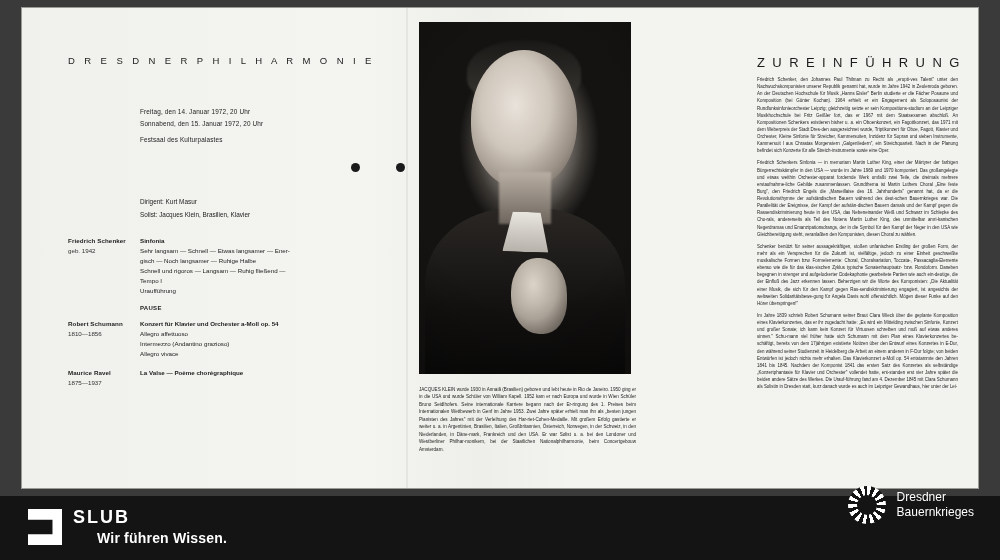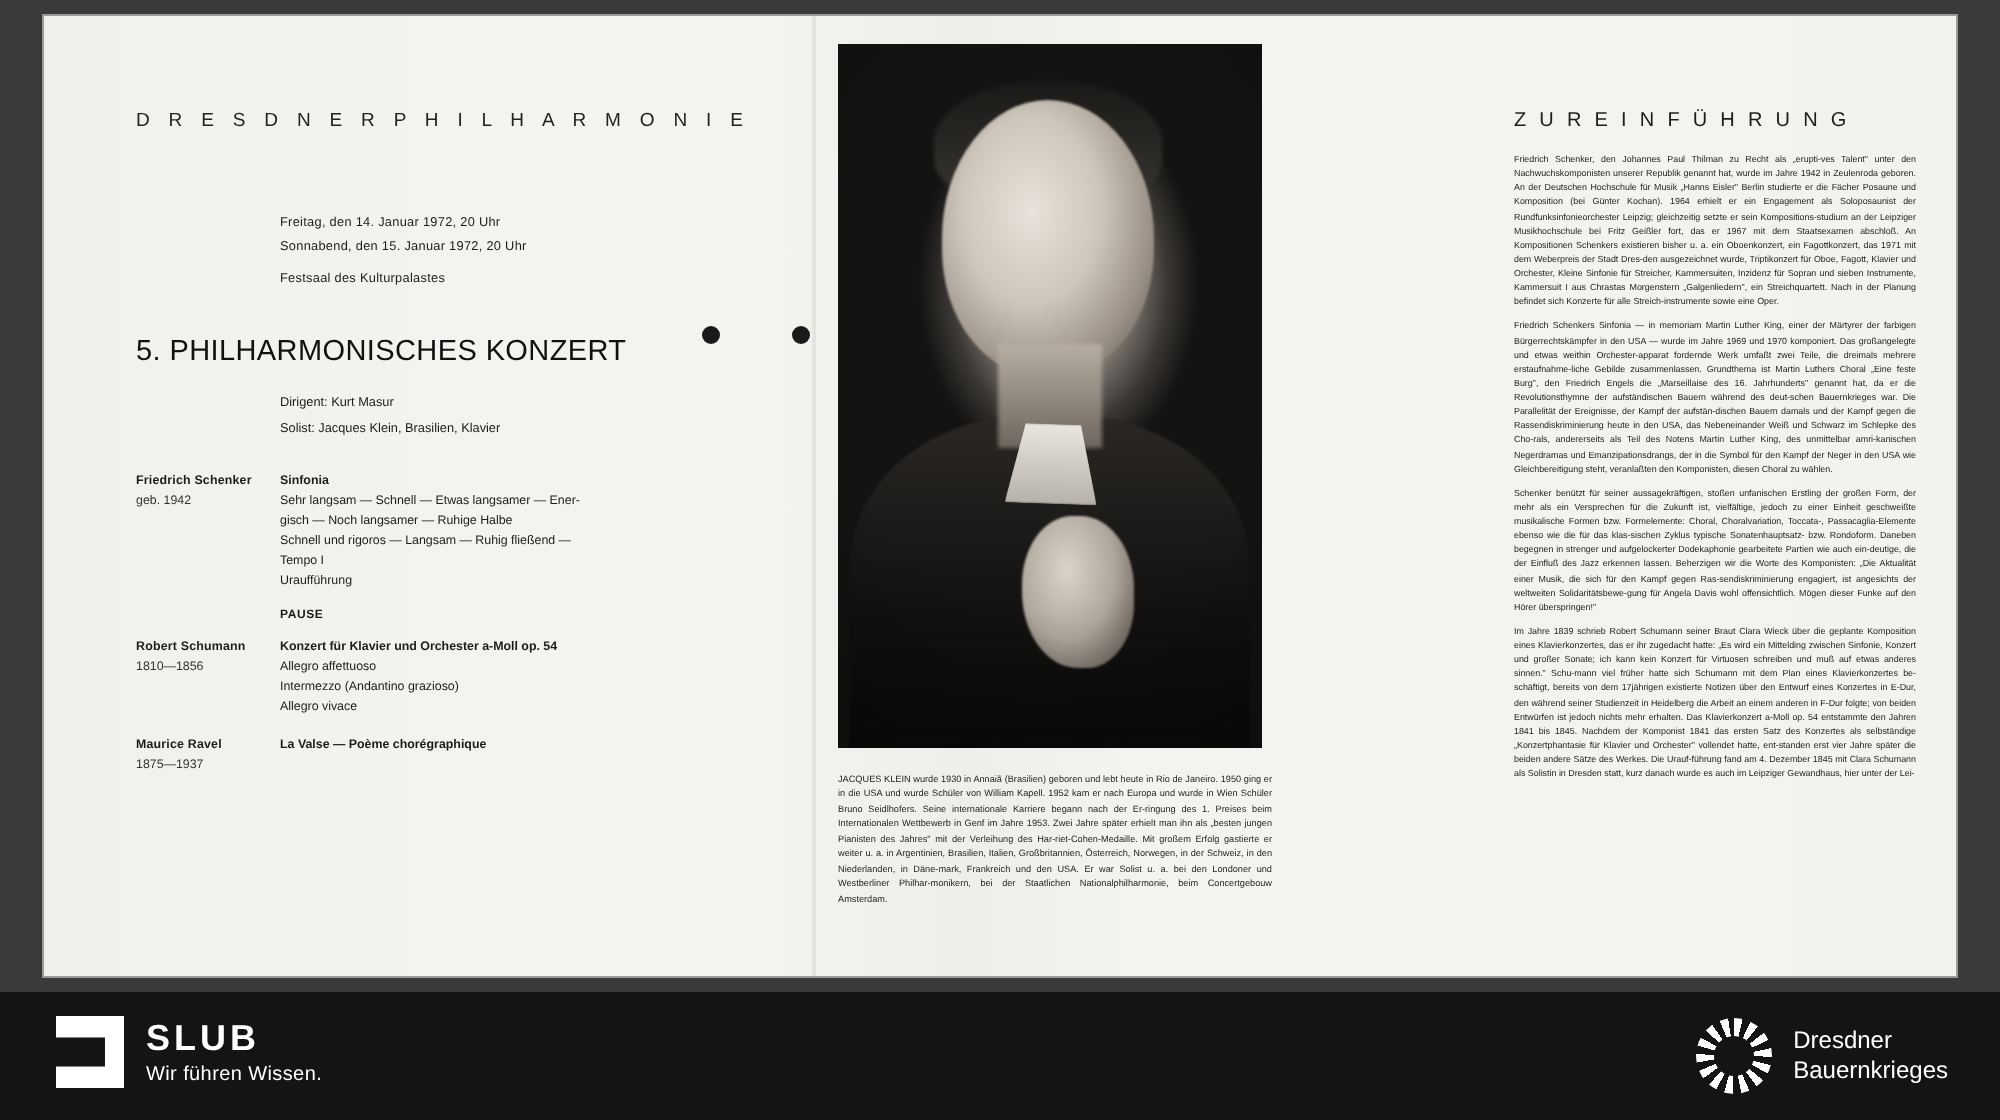--- a/index.html
+++ b/index.html
@@ -203,21 +203,21 @@
     line-height: 1.62;
     color: #1d1d1d;
     text-align: justify;
   }
 
   
   .right-head {
     position: absolute;
     left: 735px;
     top: 47px;
-    font-size: 10px;
+    font-size: 13px;
     letter-spacing: 1.9px;
     color: #1c1c1c;
   }
   .right-col {
     position: absolute;
     left: 735px;
     top: 68px;
     width: 201px;
     font-size: 4.45px;
     line-height: 1.6;
@@ -251,29 +251,30 @@
     margin-left: 11px;
     color: #fff;
   }
   .slub-txt .t1 {
     font-size: 18px;
     font-weight: 700;
     letter-spacing: 2px;
     line-height: 1;
   }
   .slub-txt .t2 {
-    font-size: 10px;
-    font-weight: 400;
+    font-size: 14px;
+    font-weight: 700;
     margin-top: 4px;
     letter-spacing: 0.2px;
+    margin-left: 24px;
   }
   .dp {
     position: absolute;
     right: 26px;
-    top: 509px;
+    top: 486px;
     display: flex;
     align-items: center;
   }
   .dp-mark {
     width: 38px; height: 38px;
     border-radius: 50%;
     background:
       repeating-conic-gradient(from 0deg, #fff 0deg 13deg, #141414 13deg 26deg);
     position: relative;
   }
@@ -305,21 +306,20 @@
       <div class="left-page">
         <div class="orchestra-name">D R E S D N E R   P H I L H A R M O N I E</div>
 
         <div class="dates">
           <span>Freitag, den 14. Januar 1972, 20 Uhr</span><br>
           <span>Sonnabend, den 15. Januar 1972, 20 Uhr</span>
           <span class="gap"></span>
           <span>Festsaal des Kulturpalastes</span>
         </div>
 
-        <div class="concert-title">5. PHILHARMONISCHES KONZERT</div>
 
         <div class="credits">
           <span>Dirigent: Kurt Masur</span><br>
           <span>Solist: Jacques Klein, Brasilien, Klavier</span>
         </div>
 
         <div class="program">
 
           <div class="prow">
             <div class="pcomp">

